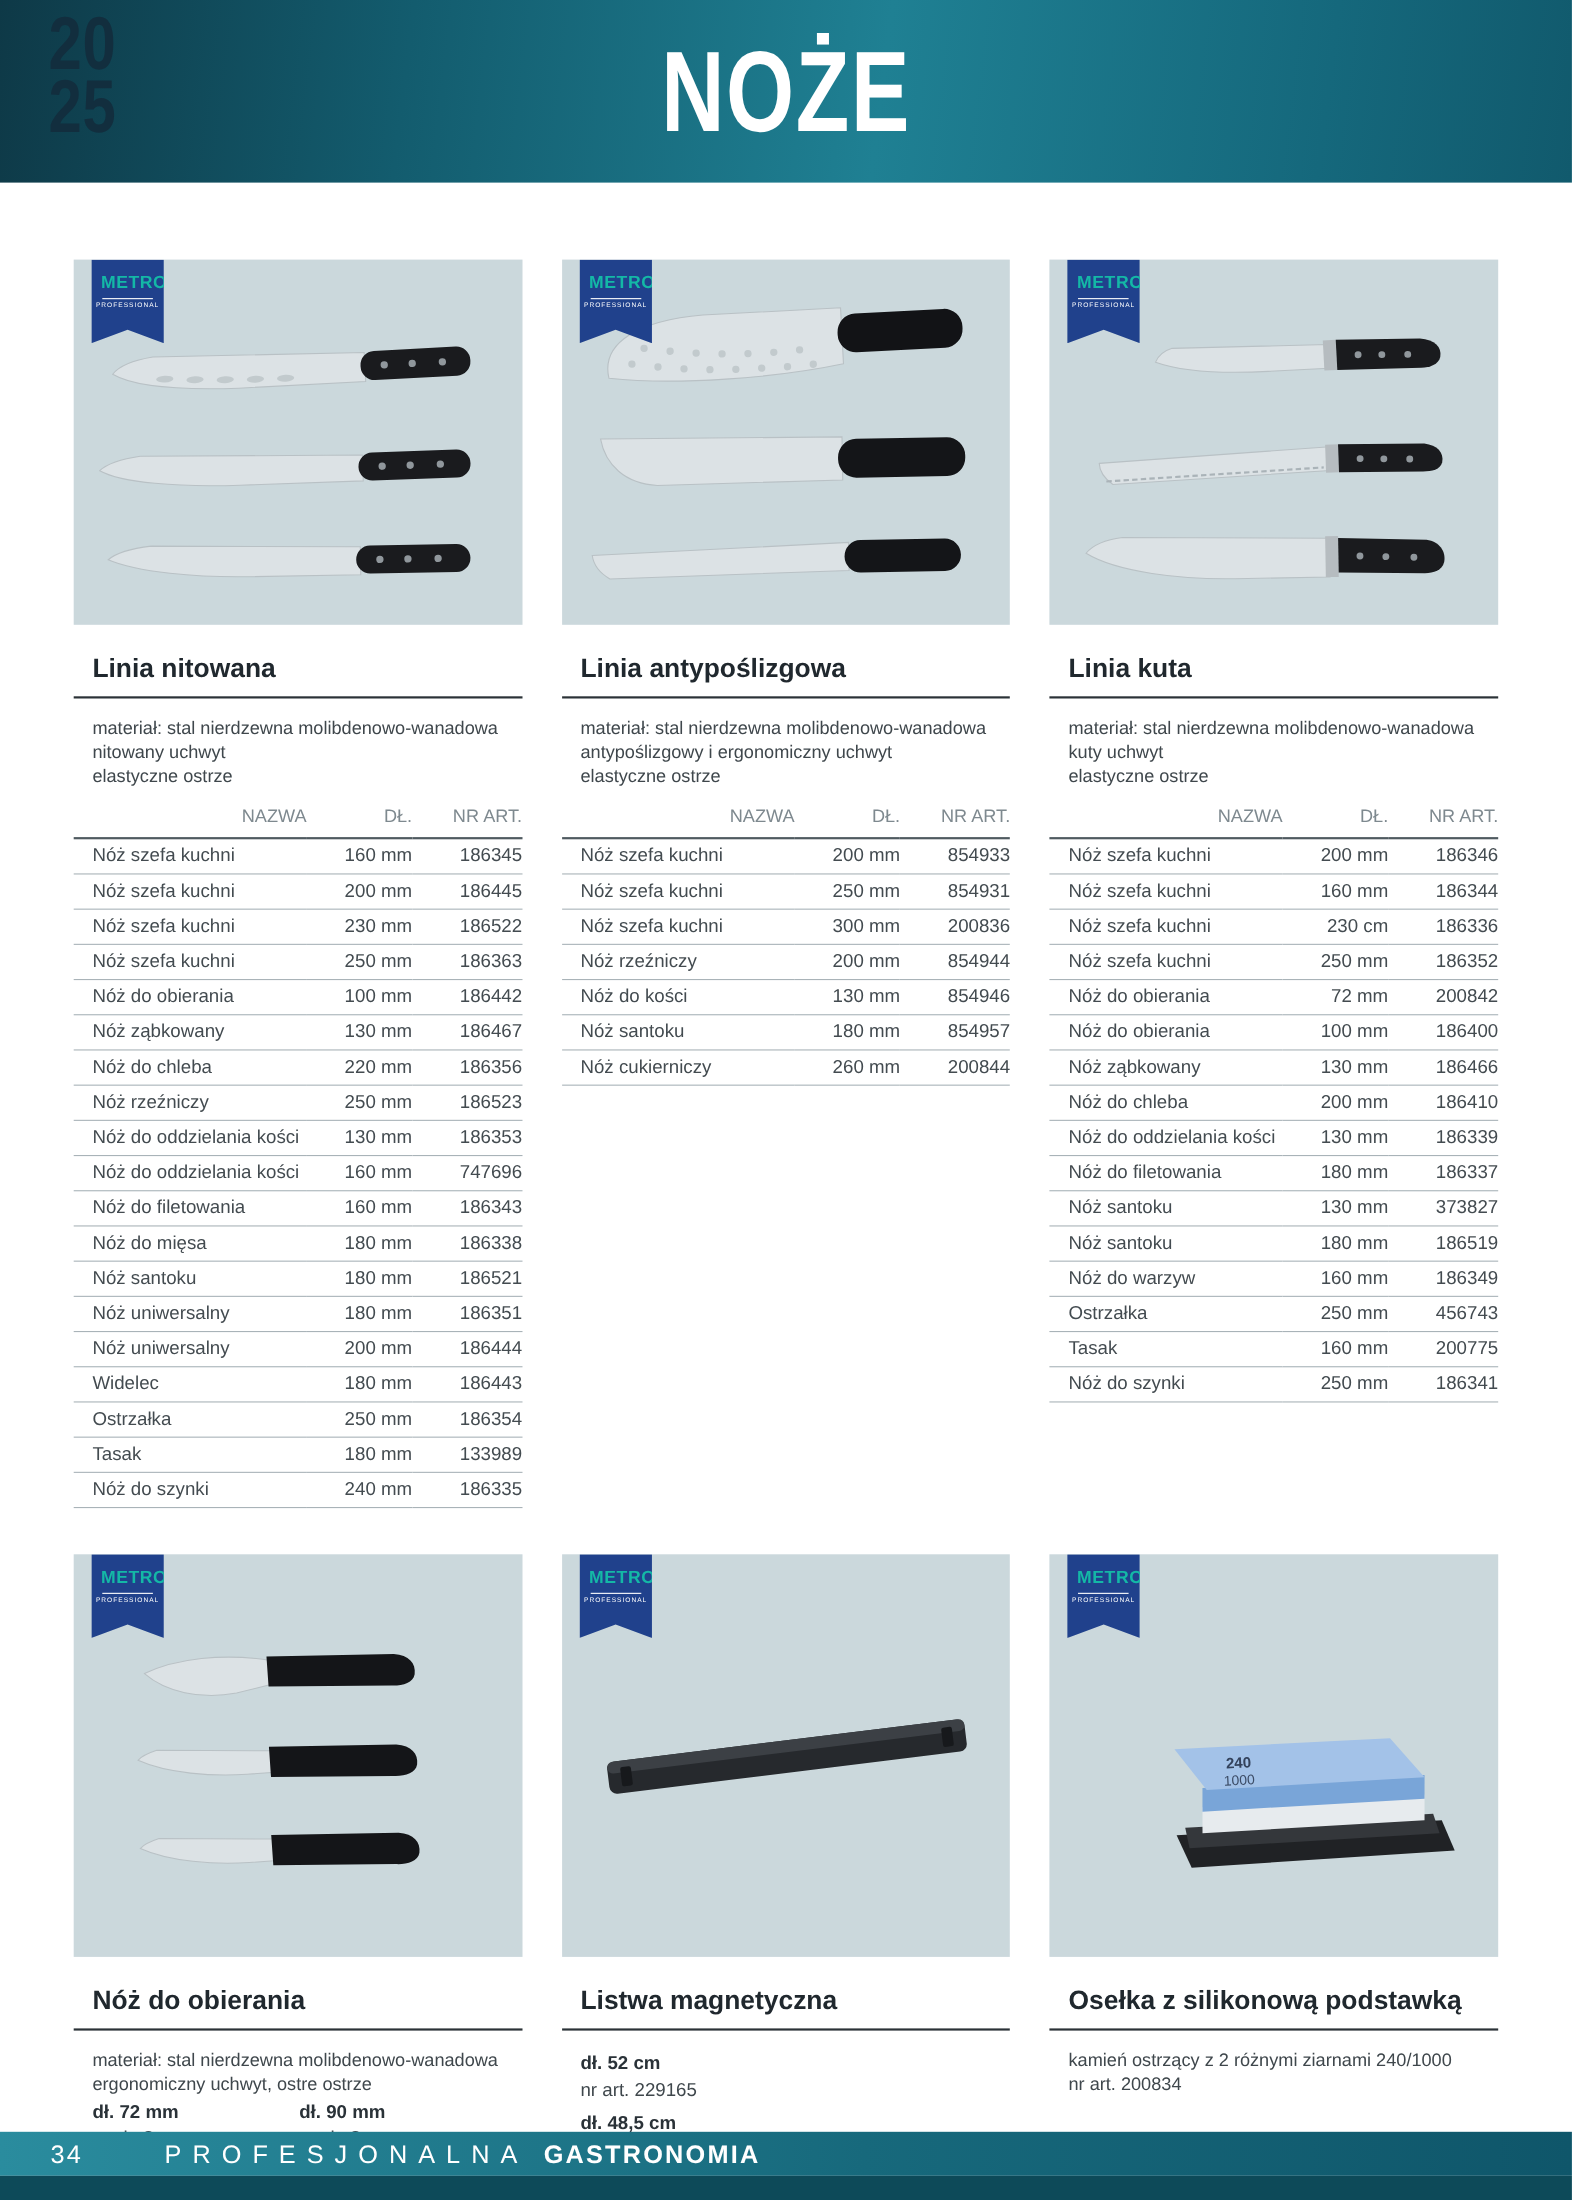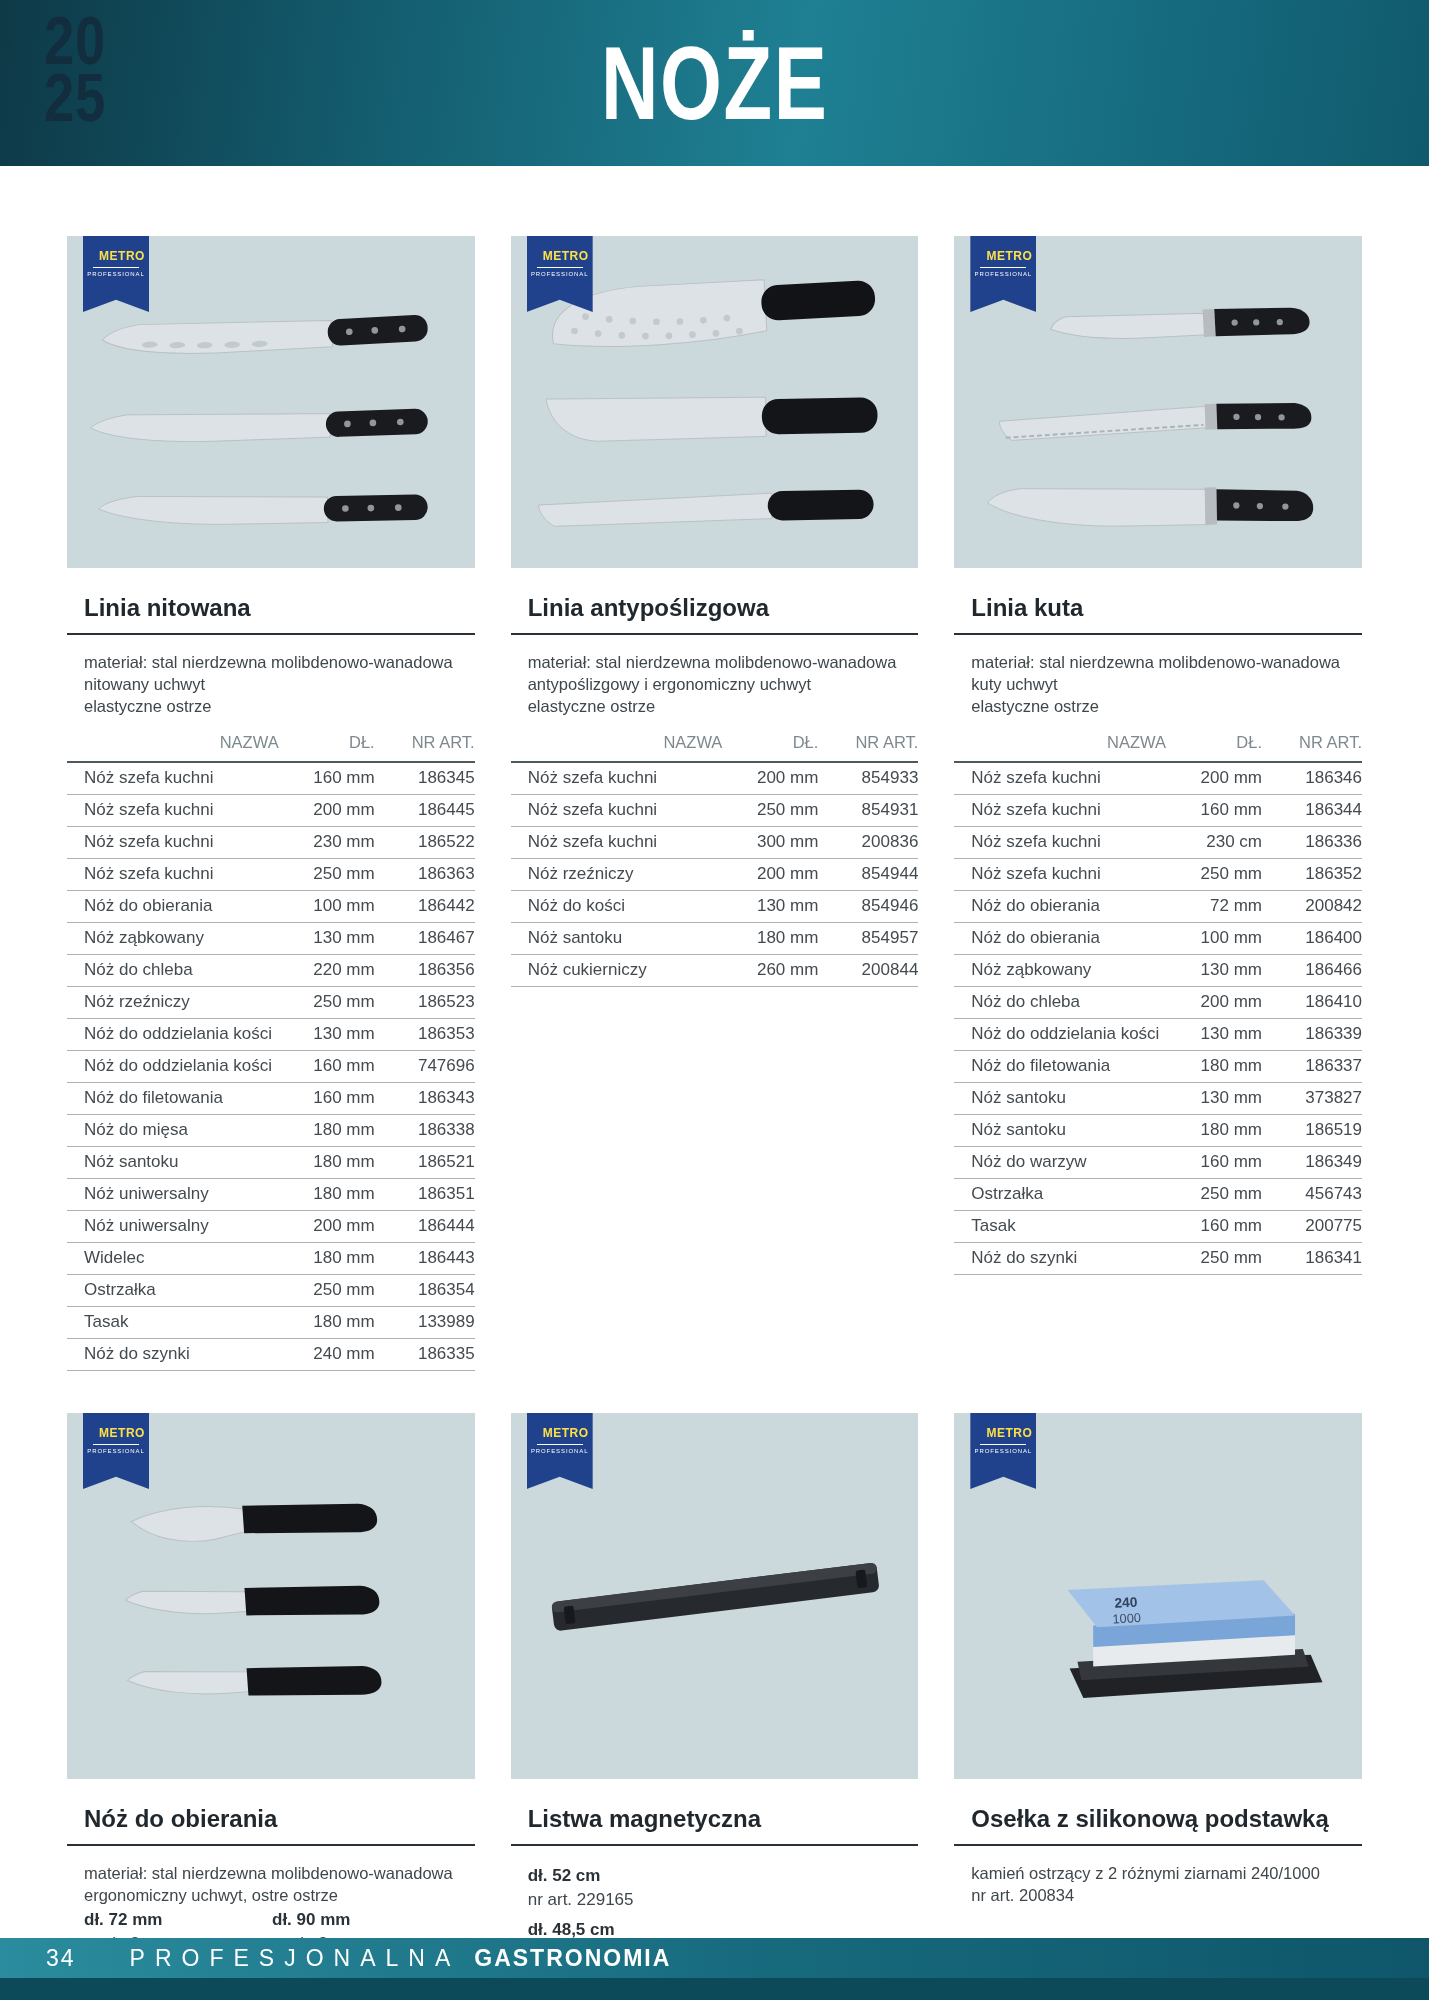--- a/index.html
+++ b/index.html
@@ -36,21 +36,21 @@
   .columns.bottom .card { height:366px; }
   .photo { position:absolute; inset:0; }
   .photo svg { width:100%; height:100%; display:block; }
 
   .badge {
     position:absolute; left:16px; top:0; width:66px; height:76px; z-index:2;
     background:#20418c;
     clip-path:polygon(0 0,100% 0,100% 100%,50% 84%,0 100%);
     display:flex; flex-direction:column; align-items:center; padding-top:13px;
   }
-  .badge-brand { color:#fde047; font-weight:900; font-size:12px; letter-spacing:0.5px;margin-left:12px; }
+  .badge-brand { color:#14b8a6; font-weight:900; font-size:16px; letter-spacing:0.5px;margin-left:12px; }
   .badge-rule  { width:46px; height:1px; background:#ffffff; margin:4px 0 3px; }
   .badge-sub   { color:#ffffff; font-size:6px; letter-spacing:0.9px; }
 
   
   .sec-title { margin-top:26px; padding-left:17px; font-size:24px; font-weight:700; color:#20282e; }
   .sec-rule  { height:2px; background:#2b3237; margin:11px 0 16px; }
   .sec-desc  { padding-left:17px; font-size:16.5px; line-height:22px; color:#3f474c; }
 
   .spec-table { width:100%; border-collapse:collapse; margin-top:16px; font-size:17px; }
   .spec-table th {
@@ -73,21 +73,21 @@
   .v-line { line-height:24px; color:#3f474c; }
 
   
   .page-footer { position:absolute; left:0; right:0; bottom:0; }
   .footer-bar {
     height:40px; display:flex; align-items:center; padding-left:46px;
     background:linear-gradient(90deg,#2a8c9e 0%,#17697c 55%,#0f566a 100%);
     color:#ffffff; font-size:23px;gap:10px;
   }
   .footer-page { letter-spacing:2px; }
-  .f-reg  { margin-left:44px; letter-spacing:10px; }
+  .f-reg  { margin-left:64px; letter-spacing:10px; }
   .f-bold { font-weight:700; letter-spacing:2px; margin-left:4px; }
   .footer-strip { height:22px; background:#0d4a59; }
 </style>
 </head>
 <body>
 
 <header class="masthead">
   <div class="year-block">
     <div>20</div>
     <div>25</div>

